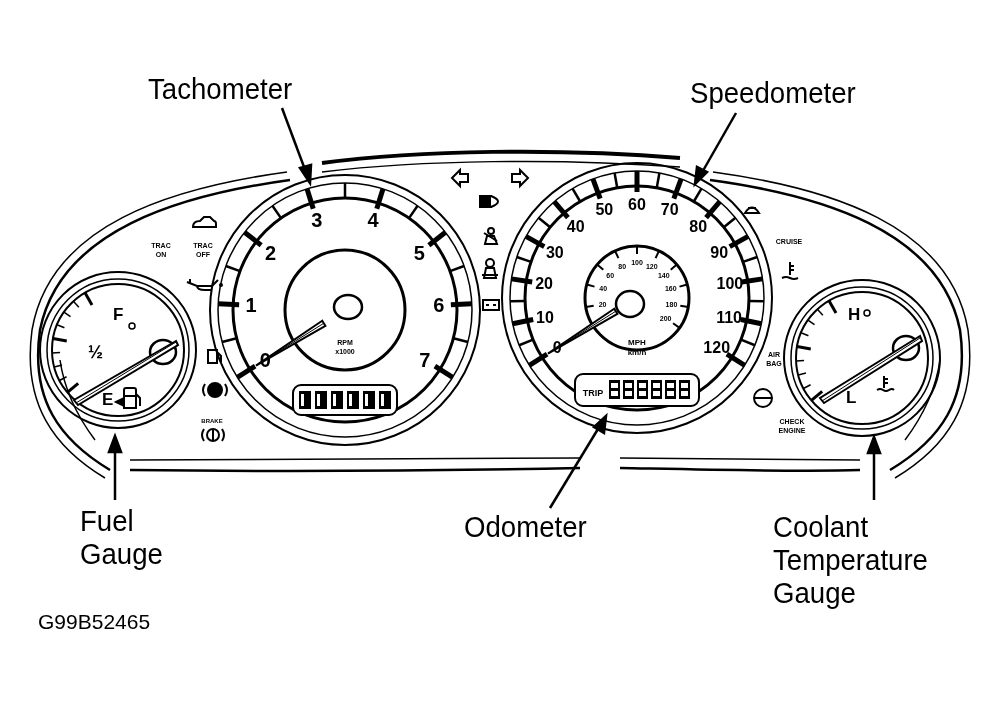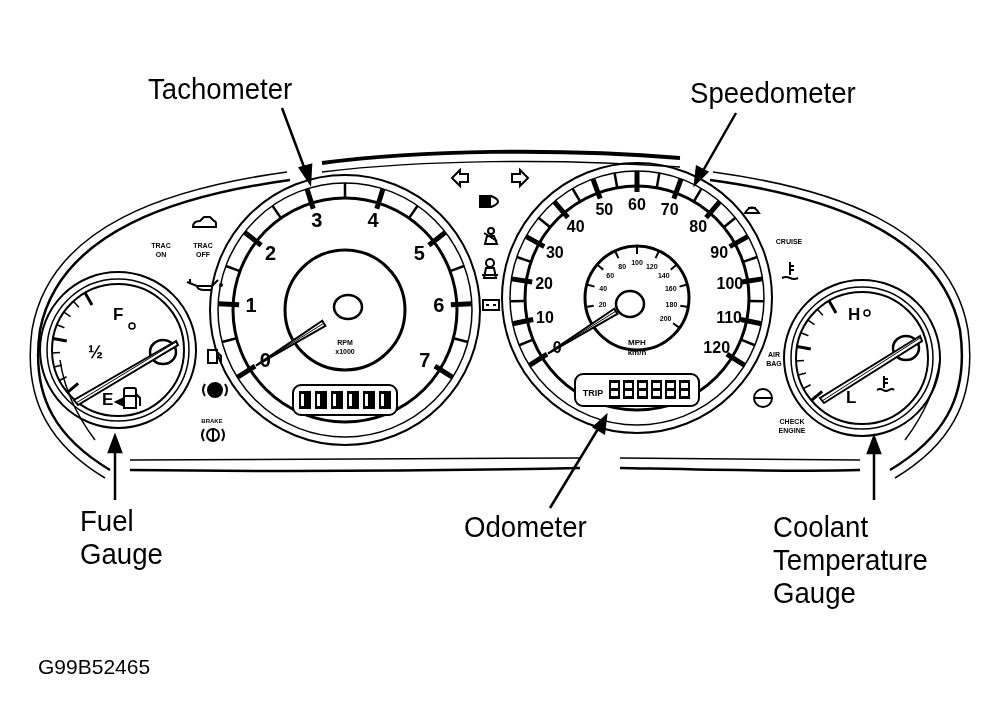--- a/index.html
+++ b/index.html
@@ -1,19 +1,19 @@
 <!DOCTYPE html>
 <html><head>
 <meta charset="utf-8">
 <style>
   html, body { margin: 0; padding: 0; background: #ffffff; }
   body { width: 1000px; height: 705px; position: relative; overflow: hidden; font-family: "Liberation Sans", sans-serif; }
   #stage { position: absolute; left: 0; top: 0; width: 1000px; height: 705px; }
   .callout { position: absolute; font-family: "Liberation Sans", sans-serif; font-size: 30px; color: #000; line-height: 33px; white-space: pre-line; transform: scaleX(0.92); transform-origin: left top; }
-  .figid { position: absolute; font-family: "Liberation Sans", sans-serif; font-size: 21px; color: #000; margin-top: 45px; }
+  .figid { position: absolute; font-family: "Liberation Sans", sans-serif; font-size: 21px; color: #000; }
   svg text { font-family: "Liberation Sans", sans-serif; fill: #000; }
   .num { font-weight: bold; }
 </style>
 </head>
 <body>
 
 <svg id="stage" viewBox="0 0 1000 705" width="1000" height="705">
 
   <g fill="none" stroke="#000">
     <path d="M 290 180 C 180 195, 60 230, 40 330 C 30 400, 60 440, 110 470" stroke-width="2.5"></path>

